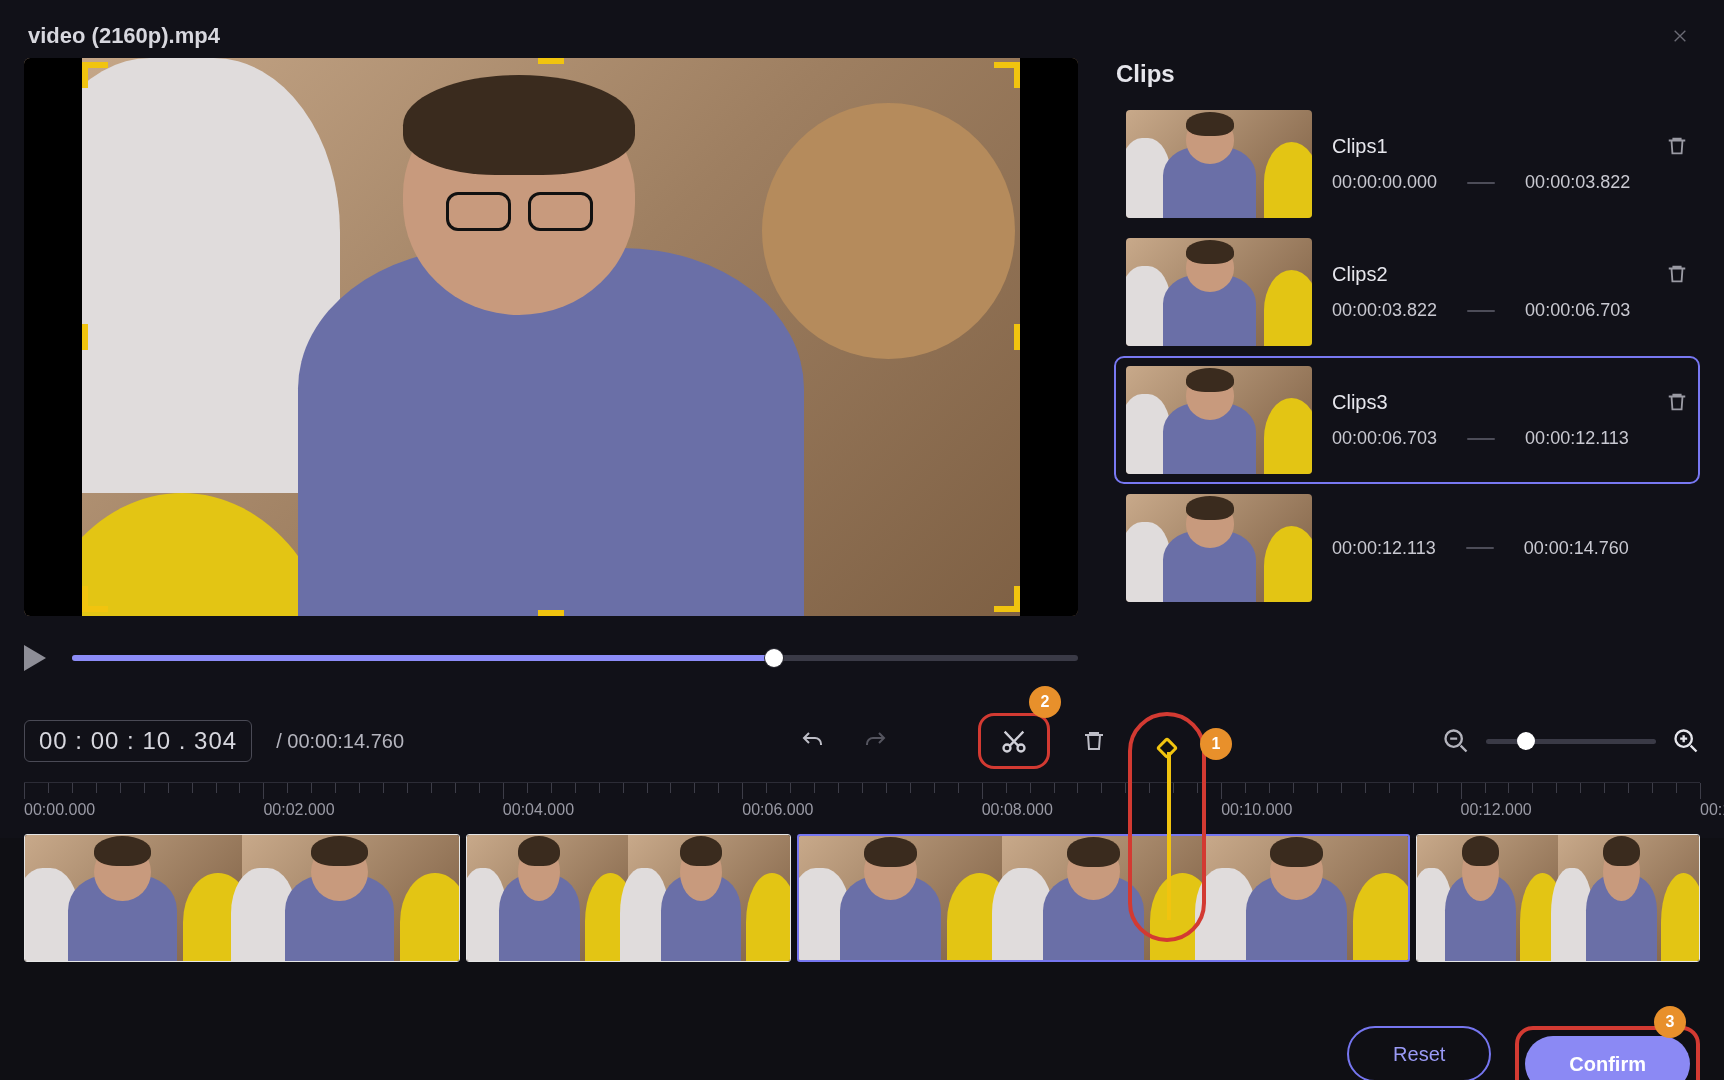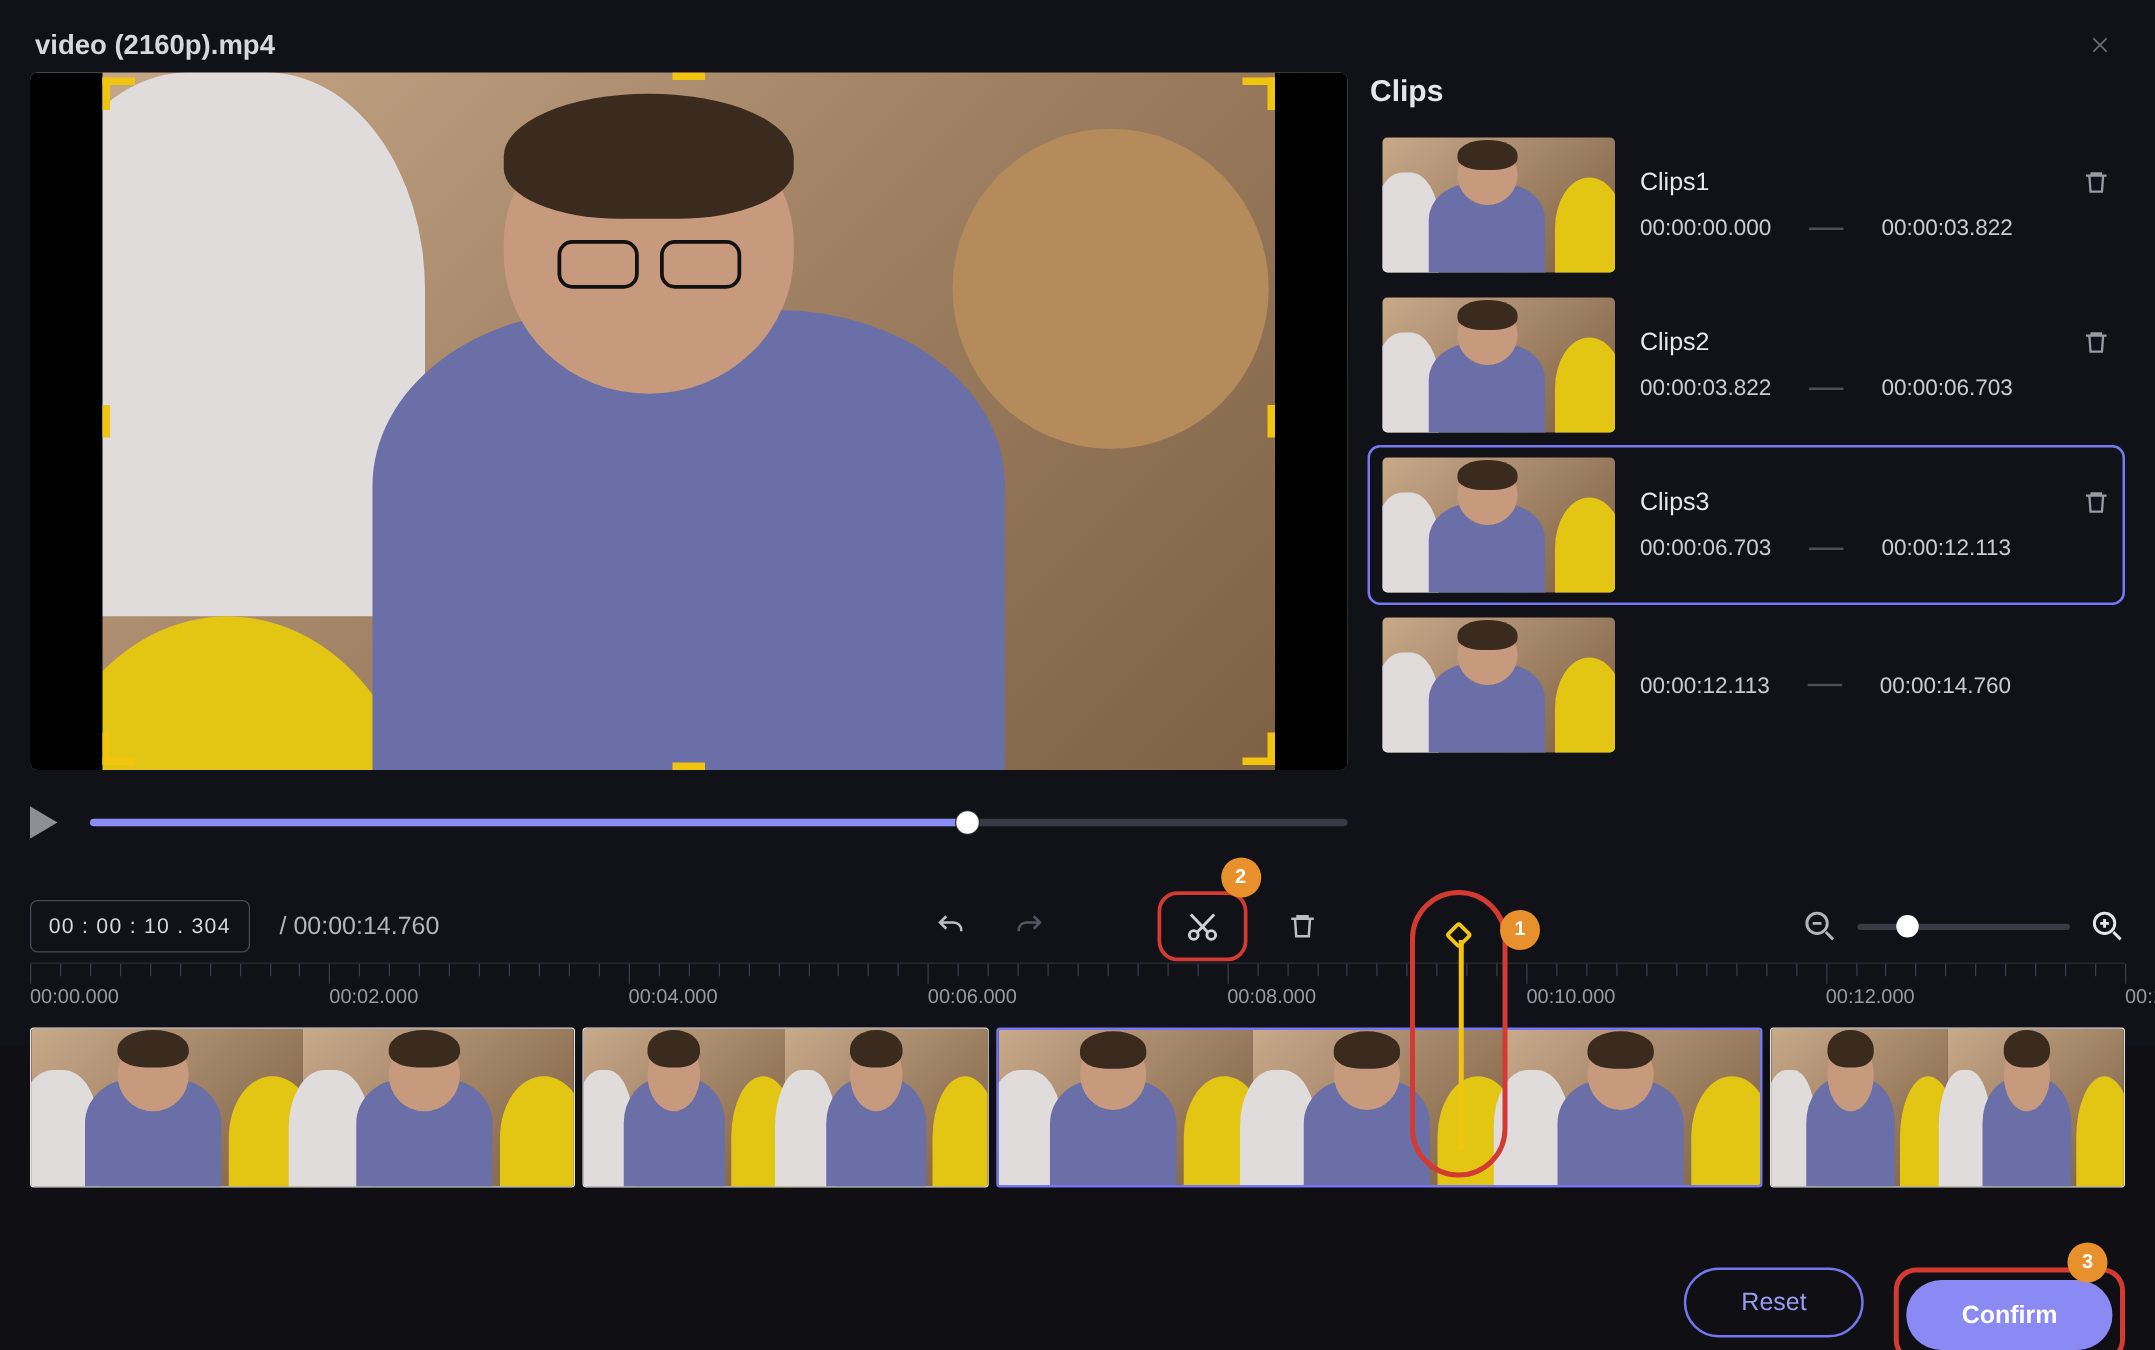--- a/index.html
+++ b/index.html
@@ -2,21 +2,21 @@
 <html><head>
 <meta charset="utf-8">
 <style>
   *{box-sizing:border-box;margin:0;padding:0;font-family:-apple-system,Segoe UI,Helvetica,Arial,sans-serif}
   html,body{width:1724px;height:1080px;background:#0f0f14;color:#e6e6ec;overflow:hidden}
   .root{position:relative;width:1724px;height:838px;background:#111118;padding:18px 24px 24px 24px}
   .titlebar{display:flex;align-items:center;justify-content:space-between;height:40px;padding:0 6px 4px 4px;font-size:22px;color:#d7d7de;font-weight:600}
   .closex{width:28px;height:28px;color:#6b6b75;display:flex;align-items:center;justify-content:center;cursor:pointer}
   .closex svg{width:16px;height:16px;stroke:#6b6b75}
 
-  .upper{display:flex;gap:16px;height:620px}
+  .upper{display:flex;gap:36px;height:620px}
   .preview-col{flex:0 0 1054px;display:flex;flex-direction:column}
   .preview{position:relative;flex:1;background:#000;background:
     linear-gradient(135deg,#c8a98a 0%,#9e7f61 50%,#7c5e42 100%);
     border-radius:6px;overflow:hidden}
   .preview .person1{left:2%;bottom:-4%;width:30%;height:78%;background:#e0dcdc;border-radius:40% 40% 0 0}
   .preview .person2{right:2%;bottom:-2%;width:30%;height:70%;background:#e3c514;border-radius:50% 50% 0 0}
   .preview .head2{position:absolute;right:6%;top:8%;width:24%;height:46%;background:#b58b5c;border-radius:50%}
   .preview .torso{position:absolute;left:26%;bottom:-4%;width:48%;height:70%;background:#6a6fa7;border-radius:36% 36% 0 0}
   .preview .head{position:absolute;left:36%;top:6%;width:22%;height:40%;background:#c89a7d;border-radius:48% 48% 52% 52%}
   .preview .hair{position:absolute;left:36%;top:3%;width:22%;height:18%;background:#3a2b1e;border-radius:50% 50% 40% 40%}
@@ -53,35 +53,35 @@
   .clip .thumb .p1{position:absolute;left:-4%;bottom:-6%;width:28%;height:80%;background:#e0dcdc;border-radius:44% 44% 0 0}
   .clip .thumb .p2{position:absolute;right:-4%;bottom:-6%;width:30%;height:76%;background:#e3c514;border-radius:50% 50% 0 0}
   .clip .meta{flex:1;display:flex;flex-direction:column;gap:14px}
   .clip .row1{display:flex;align-items:flex-start;justify-content:space-between}
   .clip .name{font-size:20px;color:#e6e6ec}
   .trash{width:22px;height:22px;color:#9a9aa3;cursor:pointer}
   .clip .row2{display:flex;align-items:center;gap:30px;color:#c9c9d1;font-size:18px}
   .dash{flex:0 0 28px;height:2px;background:#4d4d58;border-radius:1px}
 
   .toolbar{display:flex;align-items:center;gap:24px;margin-top:36px;height:54px}
-  .timebox{height:42px;padding:12px 14px;border:1px solid #4a4a55;border-radius:6px;display:flex;align-items:center;color:#d7d7de;font-size:17px;letter-spacing:1px}
+  .timebox{height:42px;padding:12px 14px;border:1px solid #4a4a55;border-radius:6px;display:flex;align-items:center;color:#d7d7de;font-size:24px;letter-spacing:1px}
   .tottime{color:#b4b4bd;font-size:20px}
   .flexsp{flex:1}
   .ibtn{width:40px;height:40px;display:flex;align-items:center;justify-content:center;color:#bdbdc6;cursor:pointer}
   .ibtn svg{width:24px;height:24px;stroke:#bdbdc6;fill:none;stroke-width:2}
   .ibtn.dis svg{stroke:#55555f}
   .cutwrap{position:relative;width:72px;height:56px;border:3px solid #d33a32;border-radius:16px;display:flex;align-items:center;justify-content:center}
   .cutwrap svg{width:28px;height:28px;stroke:#d0d0d8;fill:none;stroke-width:2}
   .callout{position:absolute;width:32px;height:32px;border-radius:50%;background:#e8902b;display:flex;align-items:center;justify-content:center;color:#fff;font-size:16px;font-weight:600;z-index:30}
   .zoomwrap{display:flex;align-items:center;gap:16px;margin-left:auto}
   .ztrack{width:170px;height:5px;background:#3a3a46;border-radius:3px;position:relative}
   .zhandle{position:absolute;top:-7px;left:18%;width:18px;height:18px;border-radius:50%;background:#fff}
   .zicon{width:28px;height:28px;display:flex;align-items:center;justify-content:center;color:#b4b4bd}
 
-  .ruler{margin-top:2px;height:48px;position:relative;border-top:1px solid #2c2c36}
+  .ruler{margin-top:14px;height:48px;position:relative;border-top:1px solid #2c2c36}
   .tick{position:absolute;top:0;height:10px;border-left:1px solid #3d3d48}
   .tick.maj{height:16px}
   .ticklabel{position:absolute;top:18px;font-size:16px;color:#9a9aa5}
   .frames{display:flex;gap:6px;height:128px;margin-top:4px;position:relative}
   .seg{flex:1;display:flex;gap:0;border:1px solid #e6e6e6;border-radius:3px;overflow:hidden}
   .seg.sel{border:2px solid #7676f0}
   .frame{flex:1;background:linear-gradient(135deg,#c8a98a,#7c5e42);position:relative}
   .frame .tor{position:absolute;left:20%;bottom:-10%;width:50%;height:78%;background:#6a6fa7;border-radius:36% 36% 0 0}
   .frame .hd{position:absolute;left:32%;top:6%;width:26%;height:46%;background:#c89a7d;border-radius:50%}
   .frame .hr{position:absolute;left:32%;top:1%;width:26%;height:24%;background:#3a2b1e;border-radius:50% 50% 40% 40%}

